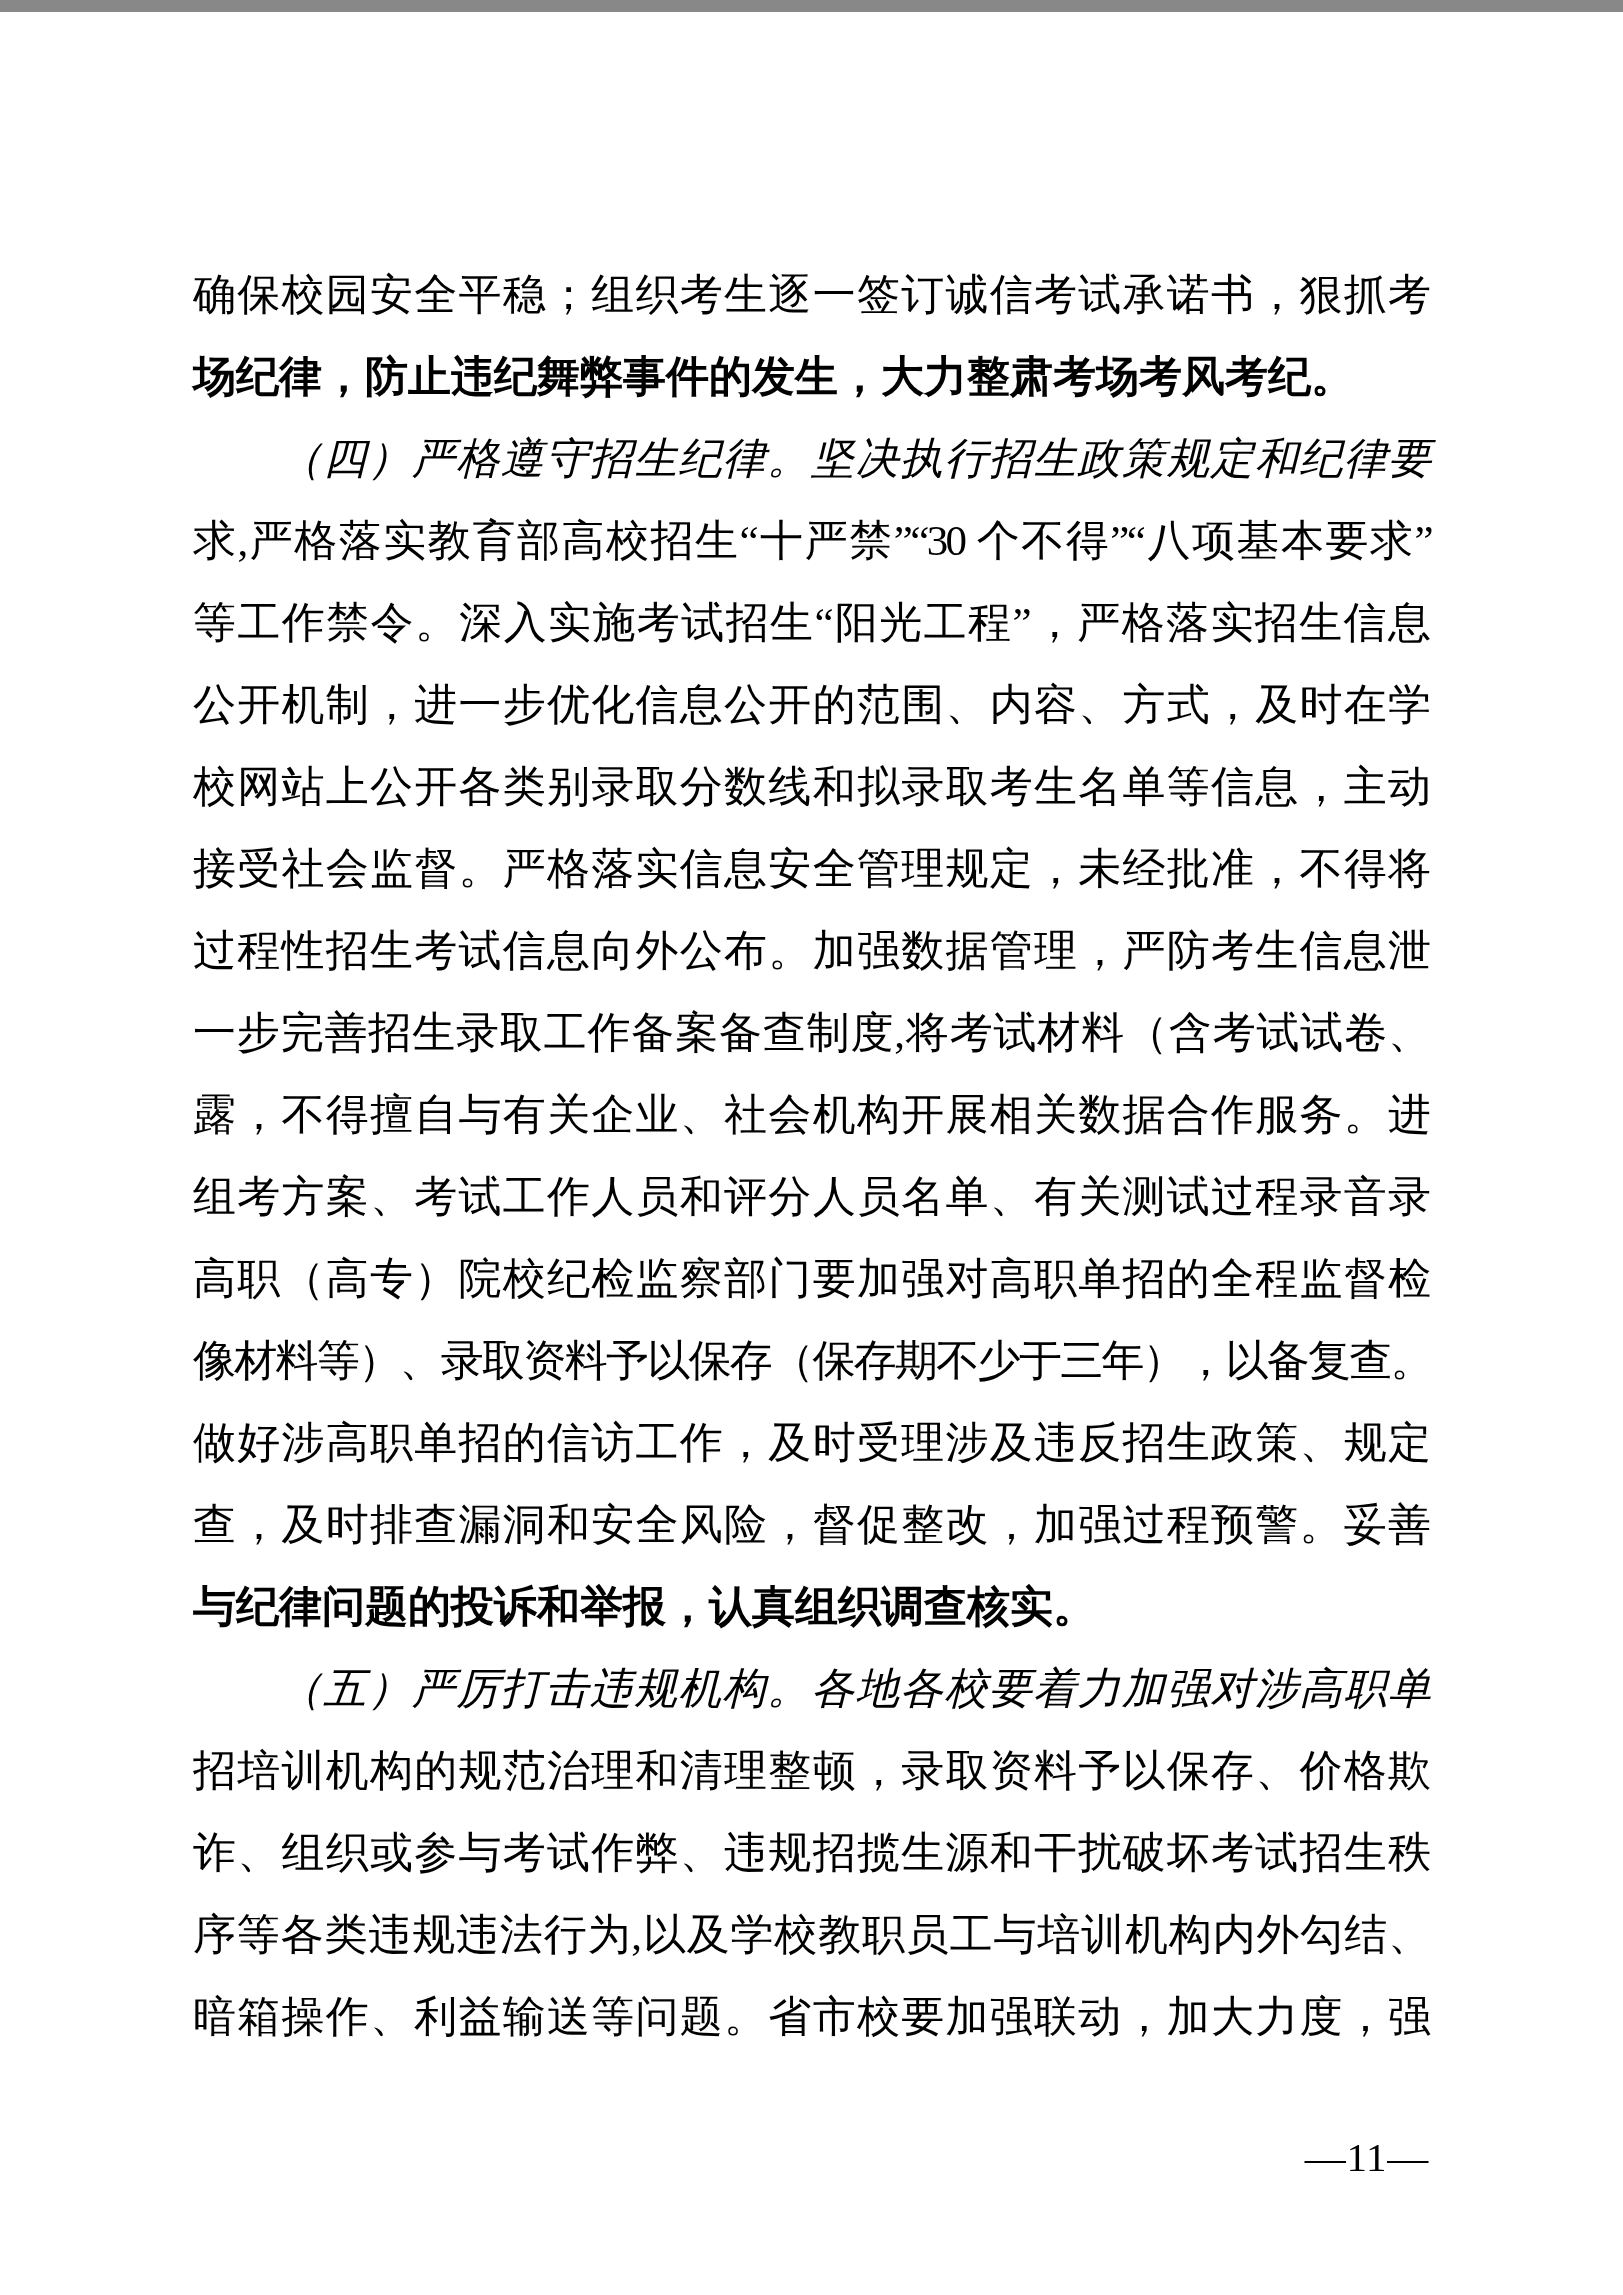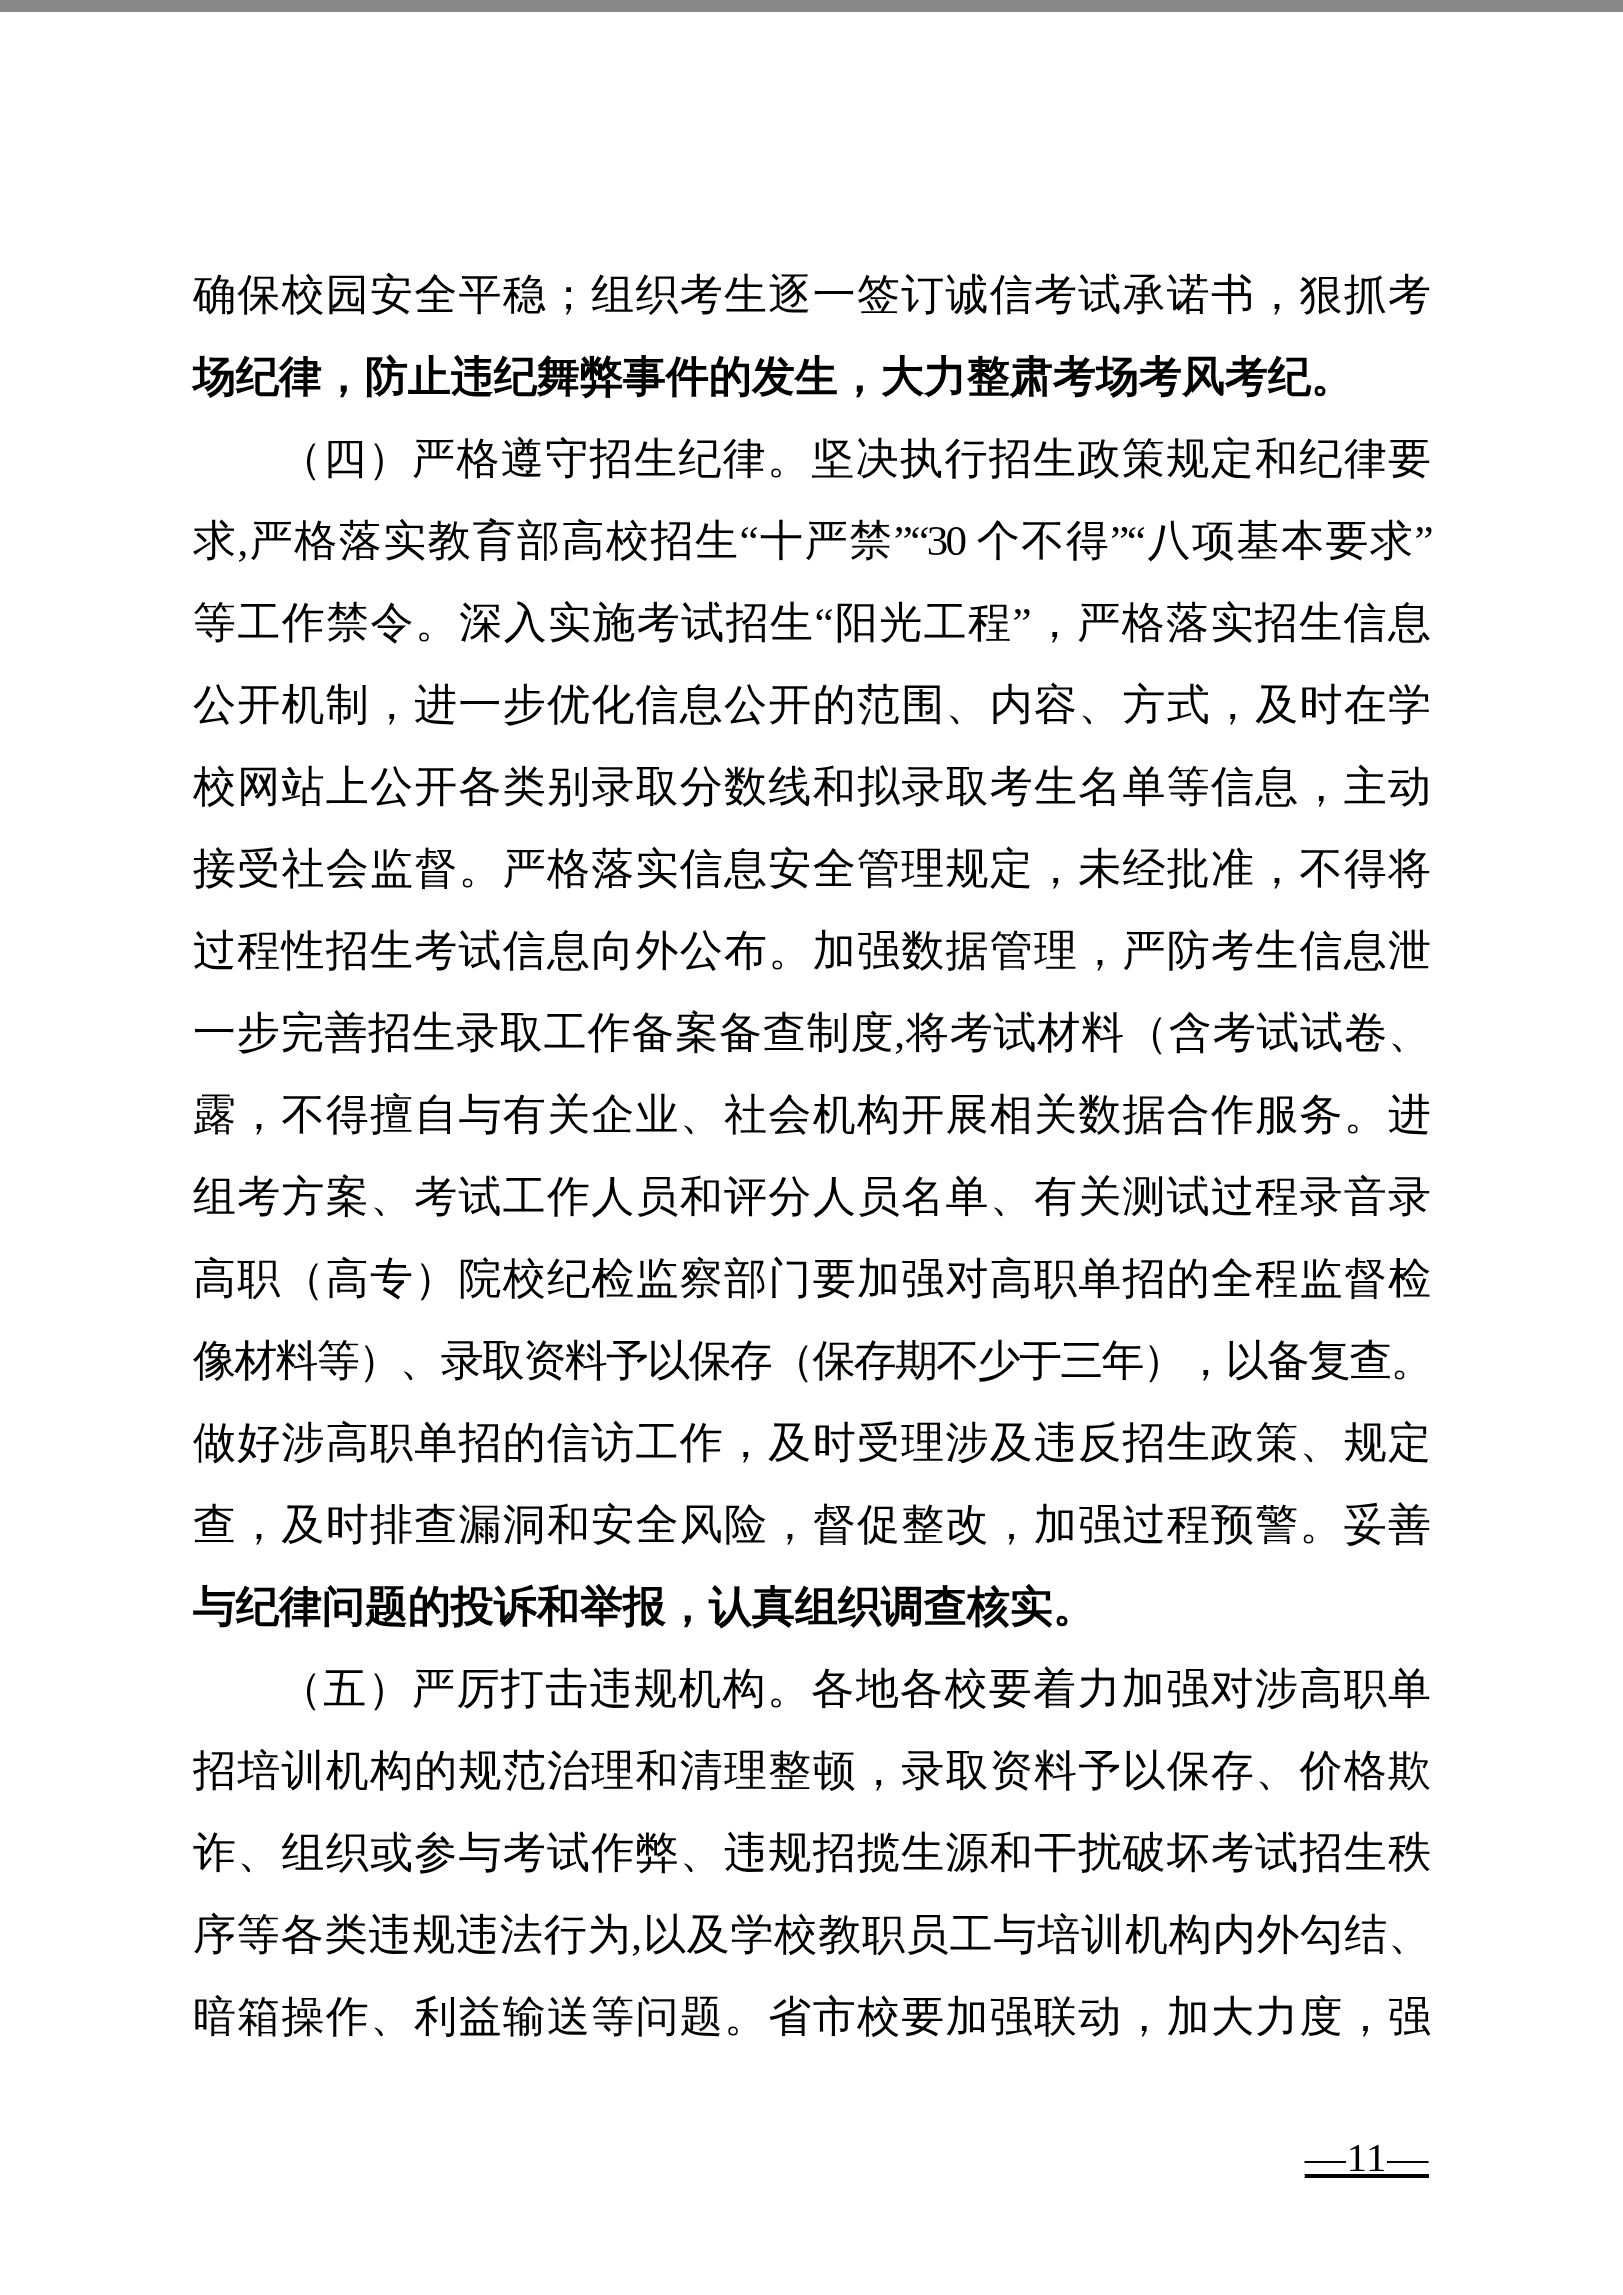--- a/index.html
+++ b/index.html
@@ -36,33 +36,33 @@
     text-justify: inter-character;
     white-space: nowrap;
     font-kerning: none;
   }
   .line.short {
     text-align-last: left;
     font-weight: bold;
   }
   .line.indent {
     text-indent: 86px;
+    font-style: italic;
   }
   .line.tight {
     letter-spacing: -2.6px;
   }
   .page-number {
     position: absolute;
     top: 2125px;
     right: 194px;
     font-size: 41px;
     line-height: 41px;
     color: #000000;
     letter-spacing: 0.7px;
-    text-decoration: underline;
   }
 </style>
 </head>
 <body>
 
 <div class="page">
   <div class="body-text">
     <p class="line">确保校园安全平稳；组织考生逐一签订诚信考试承诺书，狠抓考</p>
     <p class="line short">场纪律，防止违纪舞弊事件的发生，大力整肃考场考风考纪。</p>
     <p class="line indent">（四）严格遵守招生纪律。坚决执行招生政策规定和纪律要</p>

